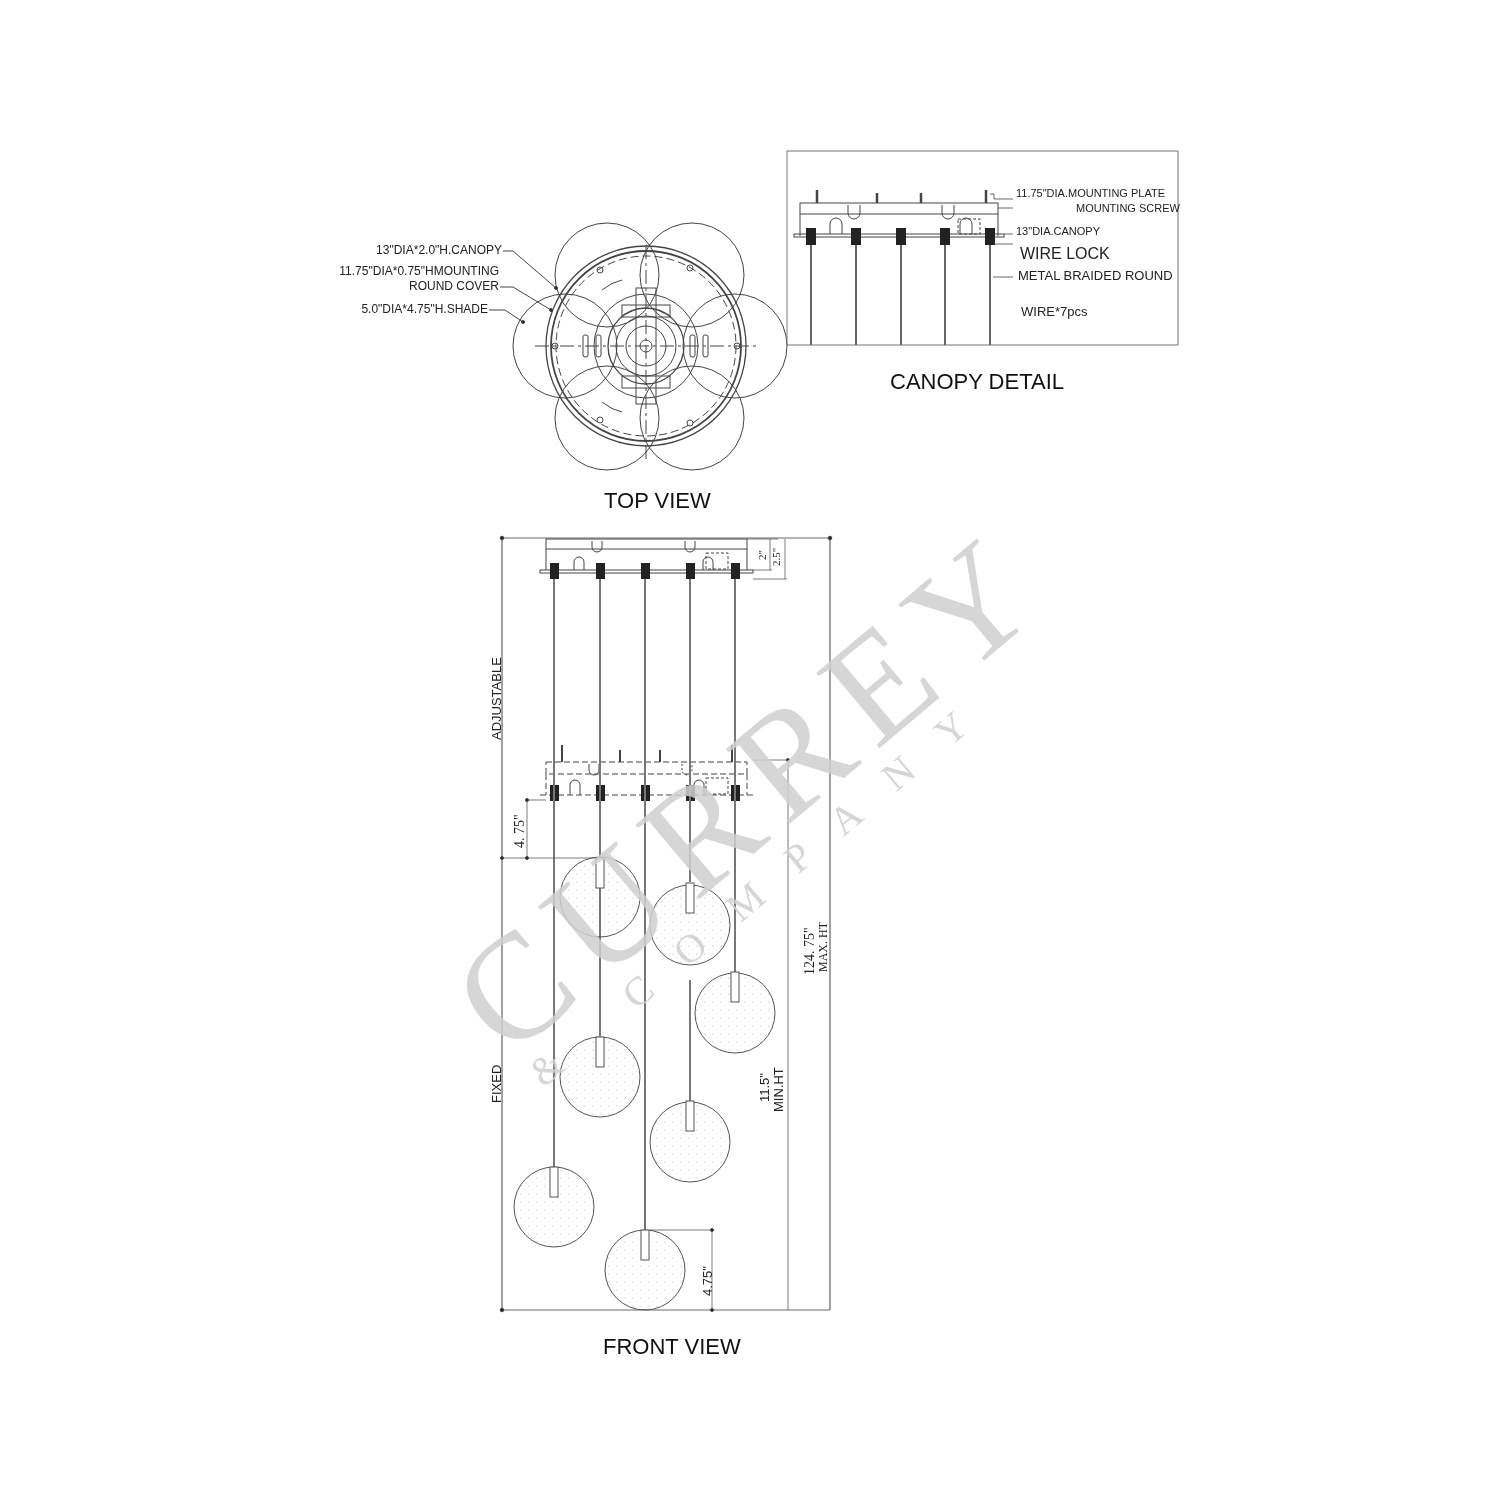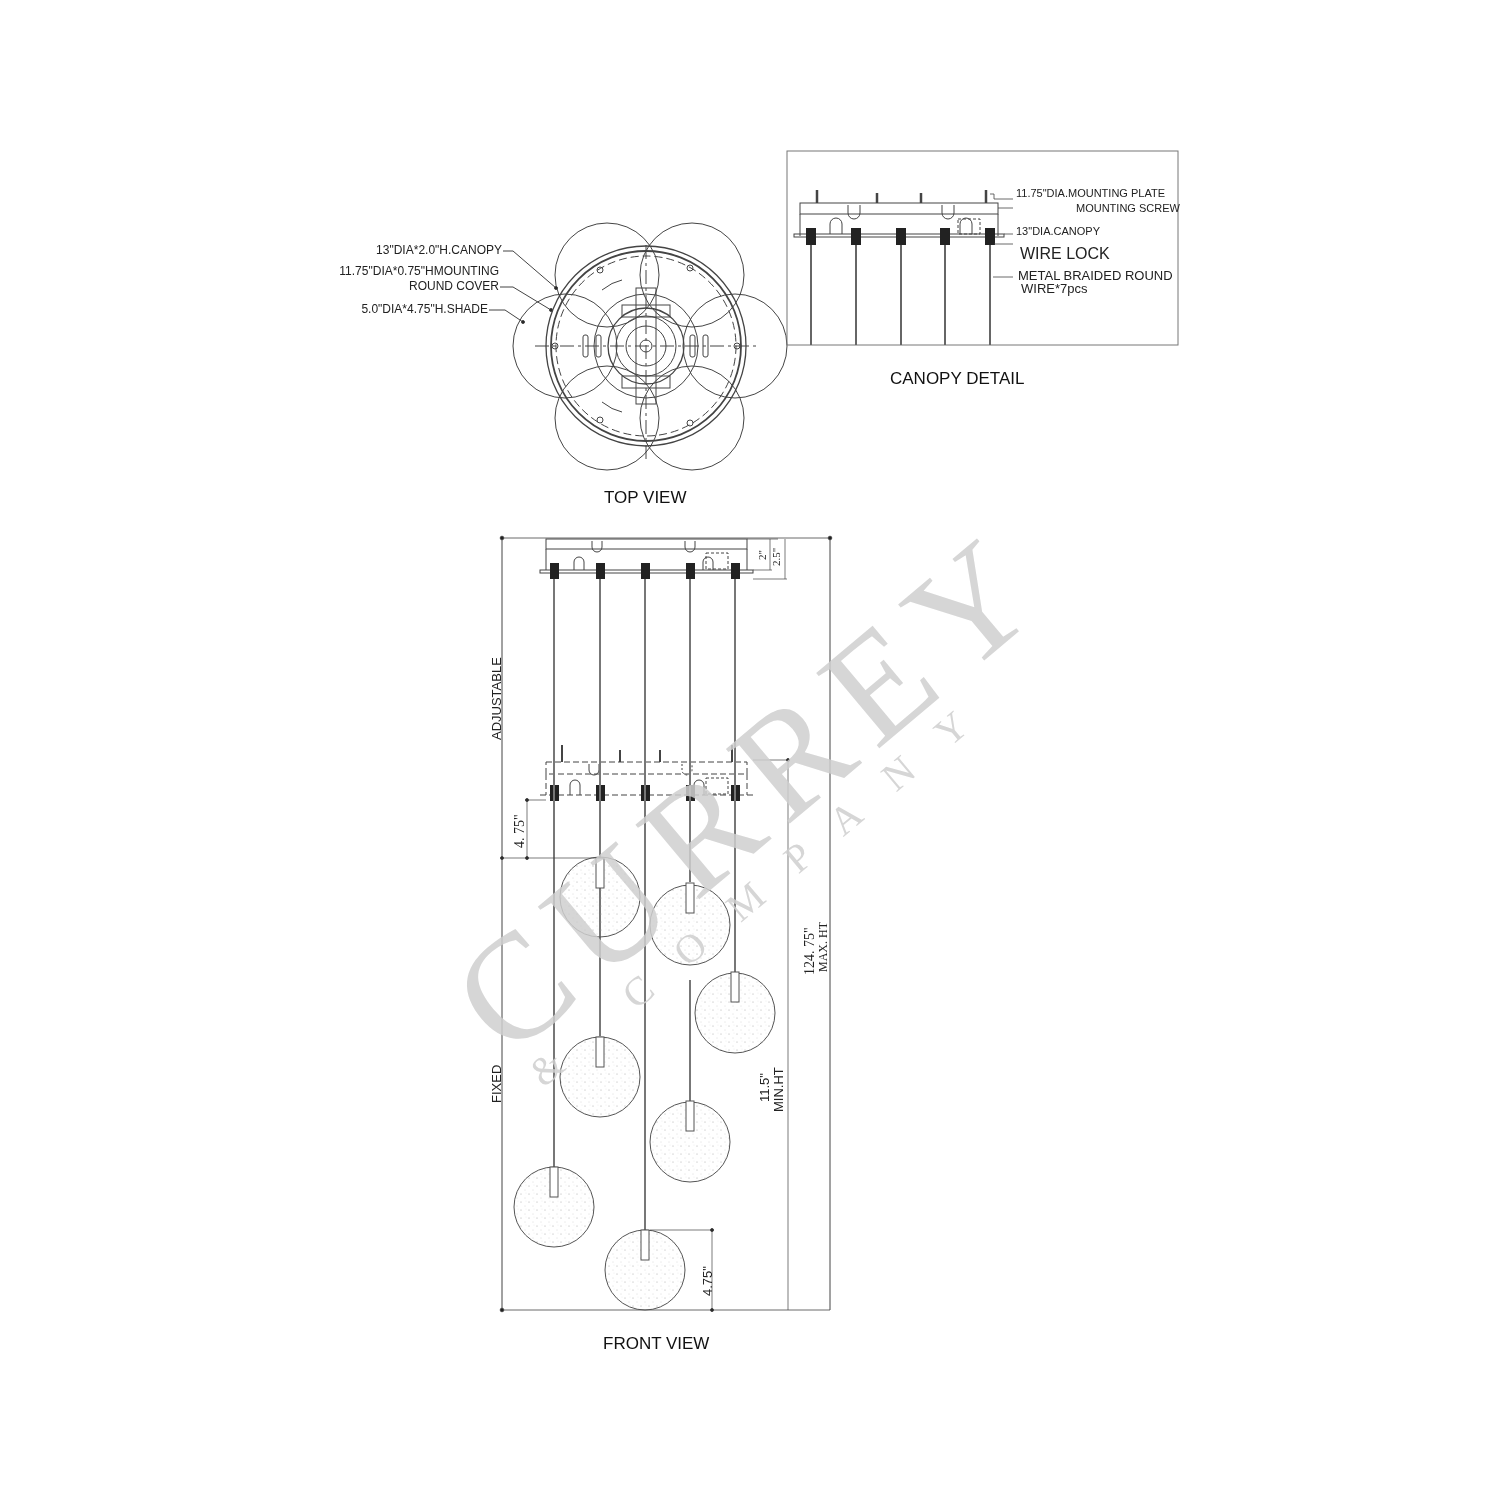--- a/index.html
+++ b/index.html
@@ -1,20 +1,20 @@
 <!DOCTYPE html>
 <html><head>
 <meta charset="utf-8">
 <style>
   html, body { margin:0; padding:0; background:#ffffff; }
   body { width:1500px; height:1500px; position:relative; overflow:hidden; font-family:"Liberation Sans", sans-serif; color:#1a1a1a; }
   svg { position:absolute; left:0; top:0; }
   .lbl { position:absolute; font-family:"Liberation Sans", sans-serif; font-size:12px; color:#222; white-space:nowrap; line-height:15px; }
   .lbl.right { text-align:right; }
-  .title { position:absolute; font-family:"Liberation Sans", sans-serif; font-size:17px; color:#111; white-space:nowrap; }
+  .title { position:absolute; font-family:"Liberation Sans", sans-serif; font-size:22px; color:#111; white-space:nowrap; }
   .vert { position:absolute; font-size:13px; color:#222; white-space:nowrap; transform:rotate(-90deg); transform-origin:left top; }
   .dimserif { font-family:"Liberation Serif", serif; }
   .wm { position:absolute; font-family:"Liberation Serif", serif; color:#cfcfcf; white-space:nowrap; transform-origin:left top; opacity:0.85; pointer-events:none; }
 </style>
 </head>
 <body>
 
 <svg width="1500" height="1500" viewBox="0 0 1500 1500">
   <defs>
     <pattern id="speck" width="8" height="8" patternUnits="userSpaceOnUse">
@@ -240,21 +240,21 @@
   <span>5.0"DIA*4.75"H.SHADE</span>
 </div>
 <div class="title" style="left:604px; top:488px;">TOP VIEW</div>
 
 <div class="lbl" style="left:1016px; top:186px; font-size:11px;">11.75"DIA.MOUNTING PLATE</div>
 <div class="lbl" style="left:1076px; top:201px; font-size:11px;">MOUNTING SCREW</div>
 <div class="lbl" style="left:1016px; top:224px; font-size:11px;">13"DIA.CANOPY</div>
 <div class="lbl" style="left:1020px; top:246px; font-size:16px;">WIRE LOCK</div>
 <div class="lbl" style="left:1018px; top:269px; font-size:13px; line-height:13px;">
   <div>METAL BRAIDED ROUND</div>
-  <div style="padding-left:3px;">WIRE*7pcs</div>
+  <div style="padding-left:3px;margin-top:23px;">WIRE*7pcs</div>
 </div>
 <div class="title" style="left:890px; top:369px;">CANOPY DETAIL</div>
 
 <div class="vert" style="left:489px; top:740px;">ADJUSTABLE</div>
 <div class="vert" style="left:489px; top:1103px;">FIXED</div>
 
 <div class="vert dimserif" style="left:756px; top:560px; font-size:11px;">2"</div>
 <div class="vert dimserif" style="left:770px; top:566px; font-size:11px;">2.5"</div>
 
 <div class="vert dimserif" style="left:512px; top:848px; font-size:14px;">4. 75"</div>

